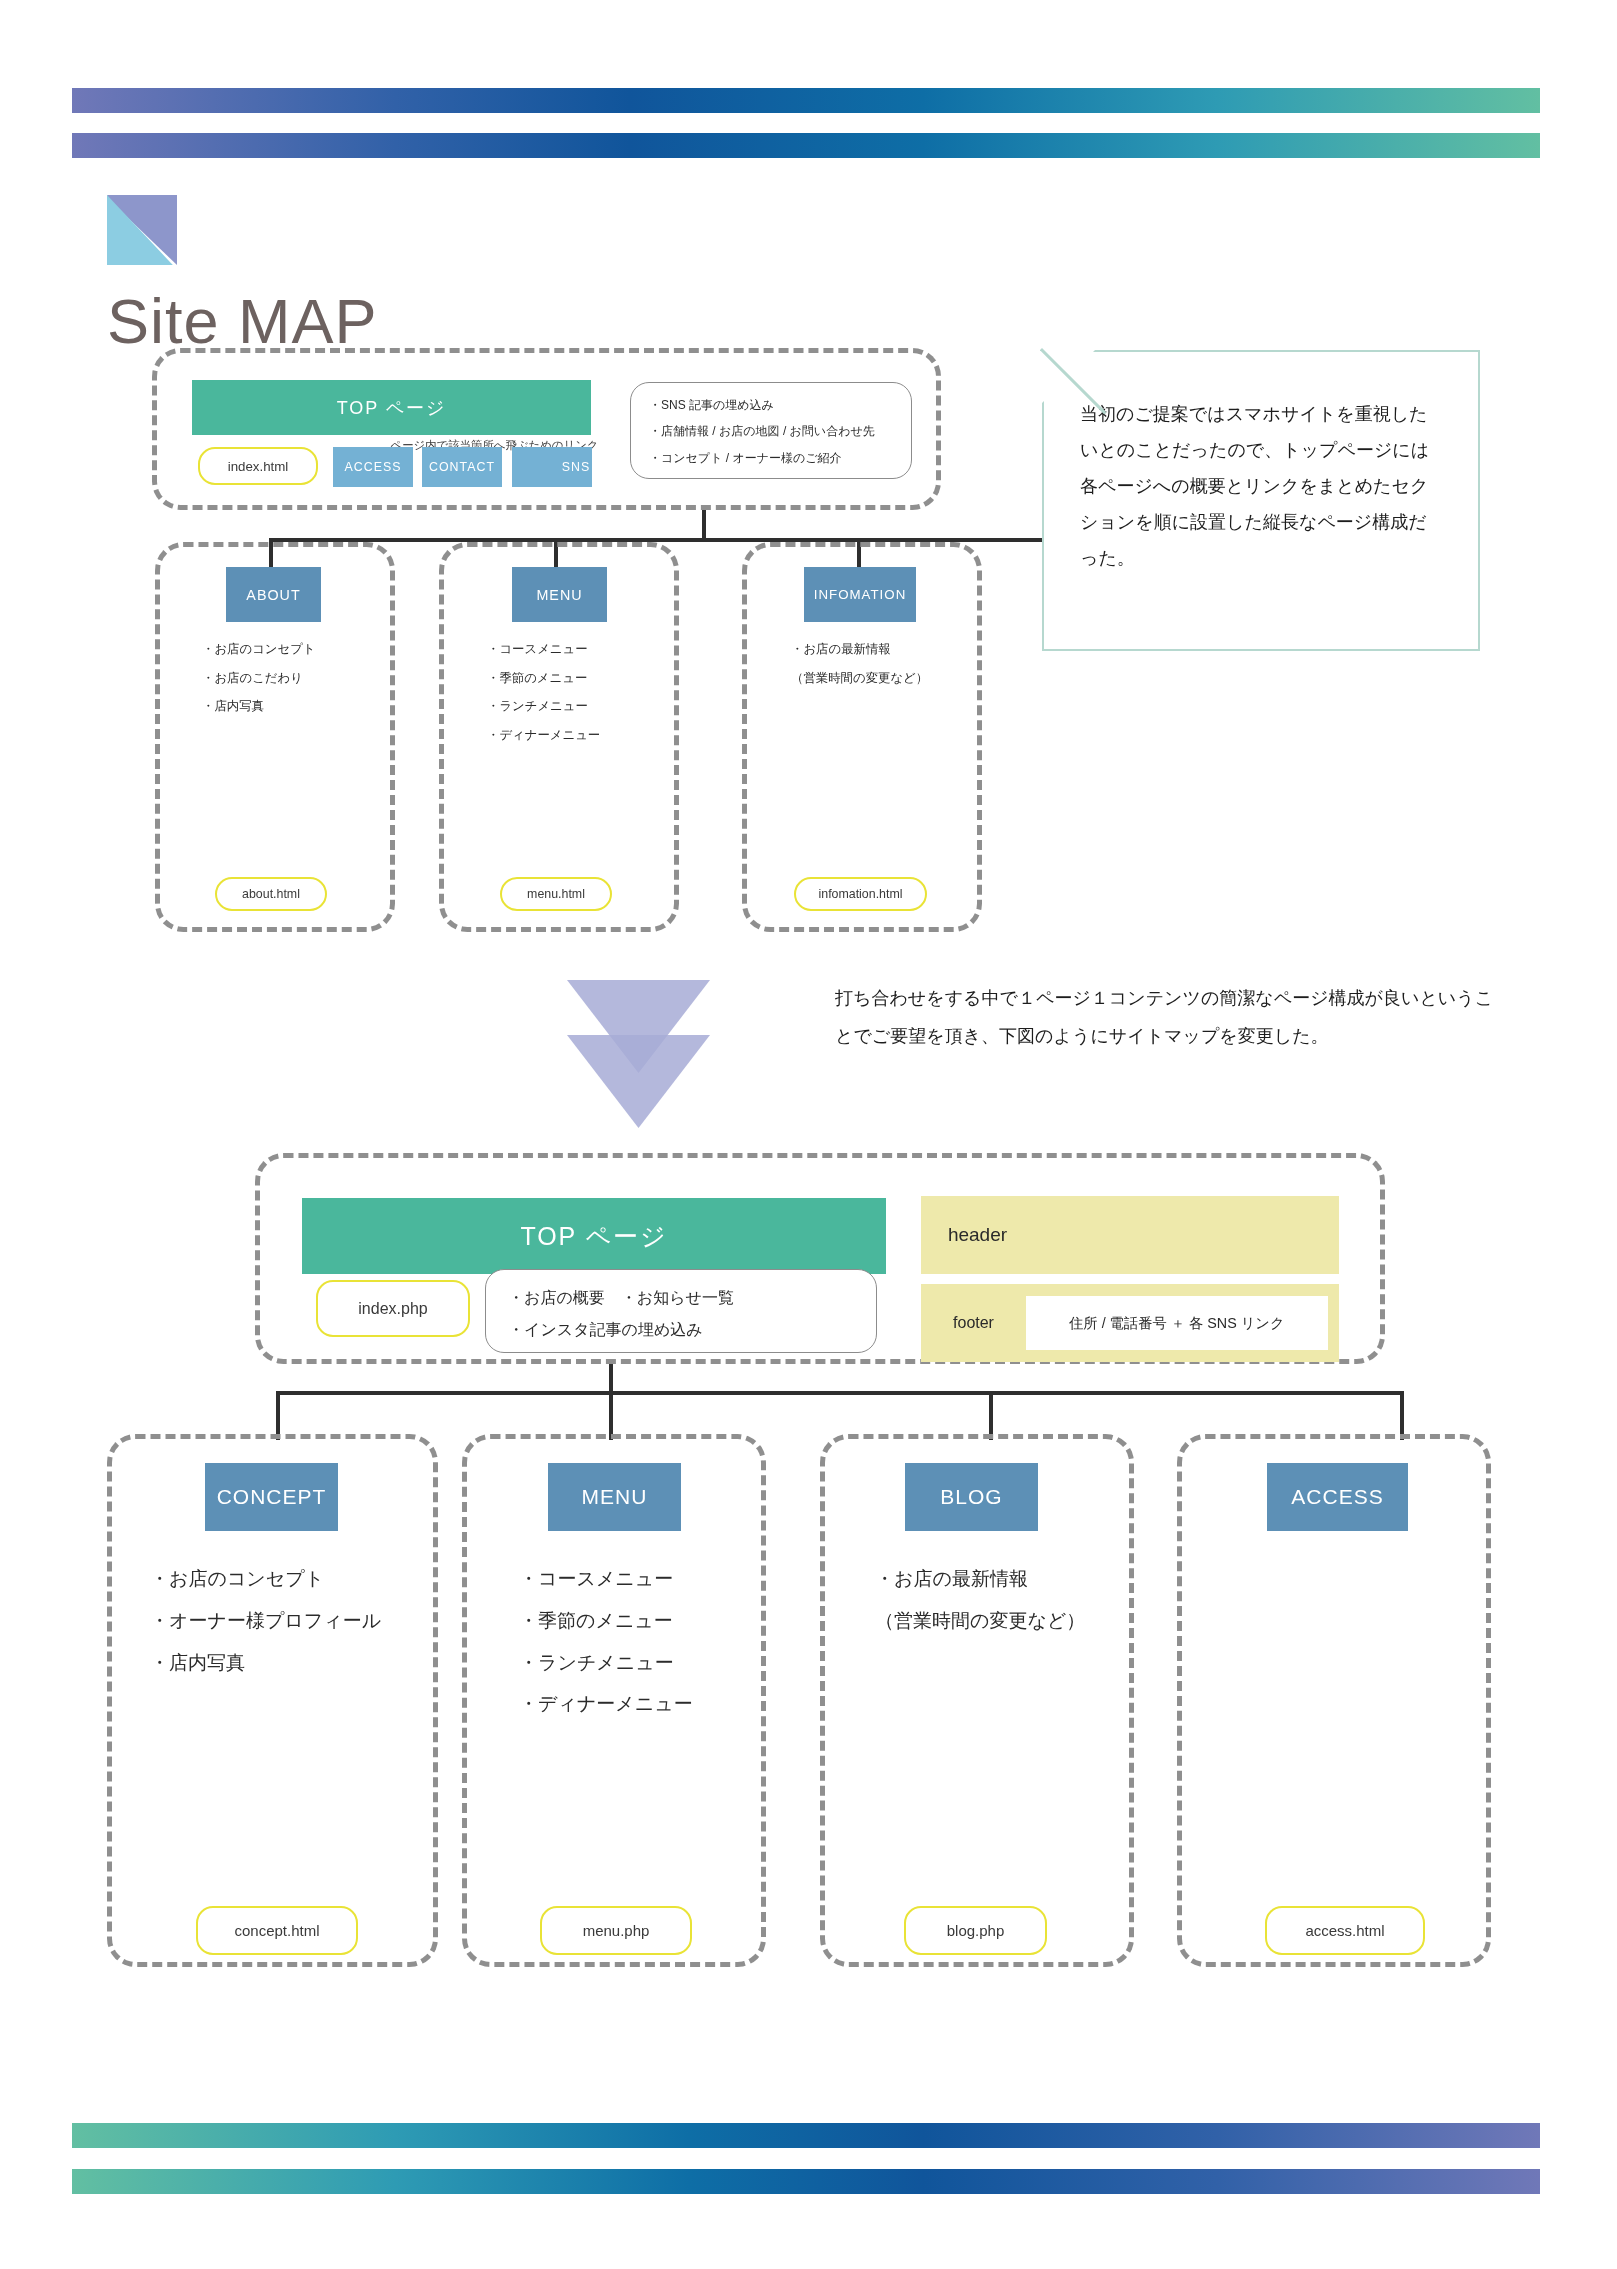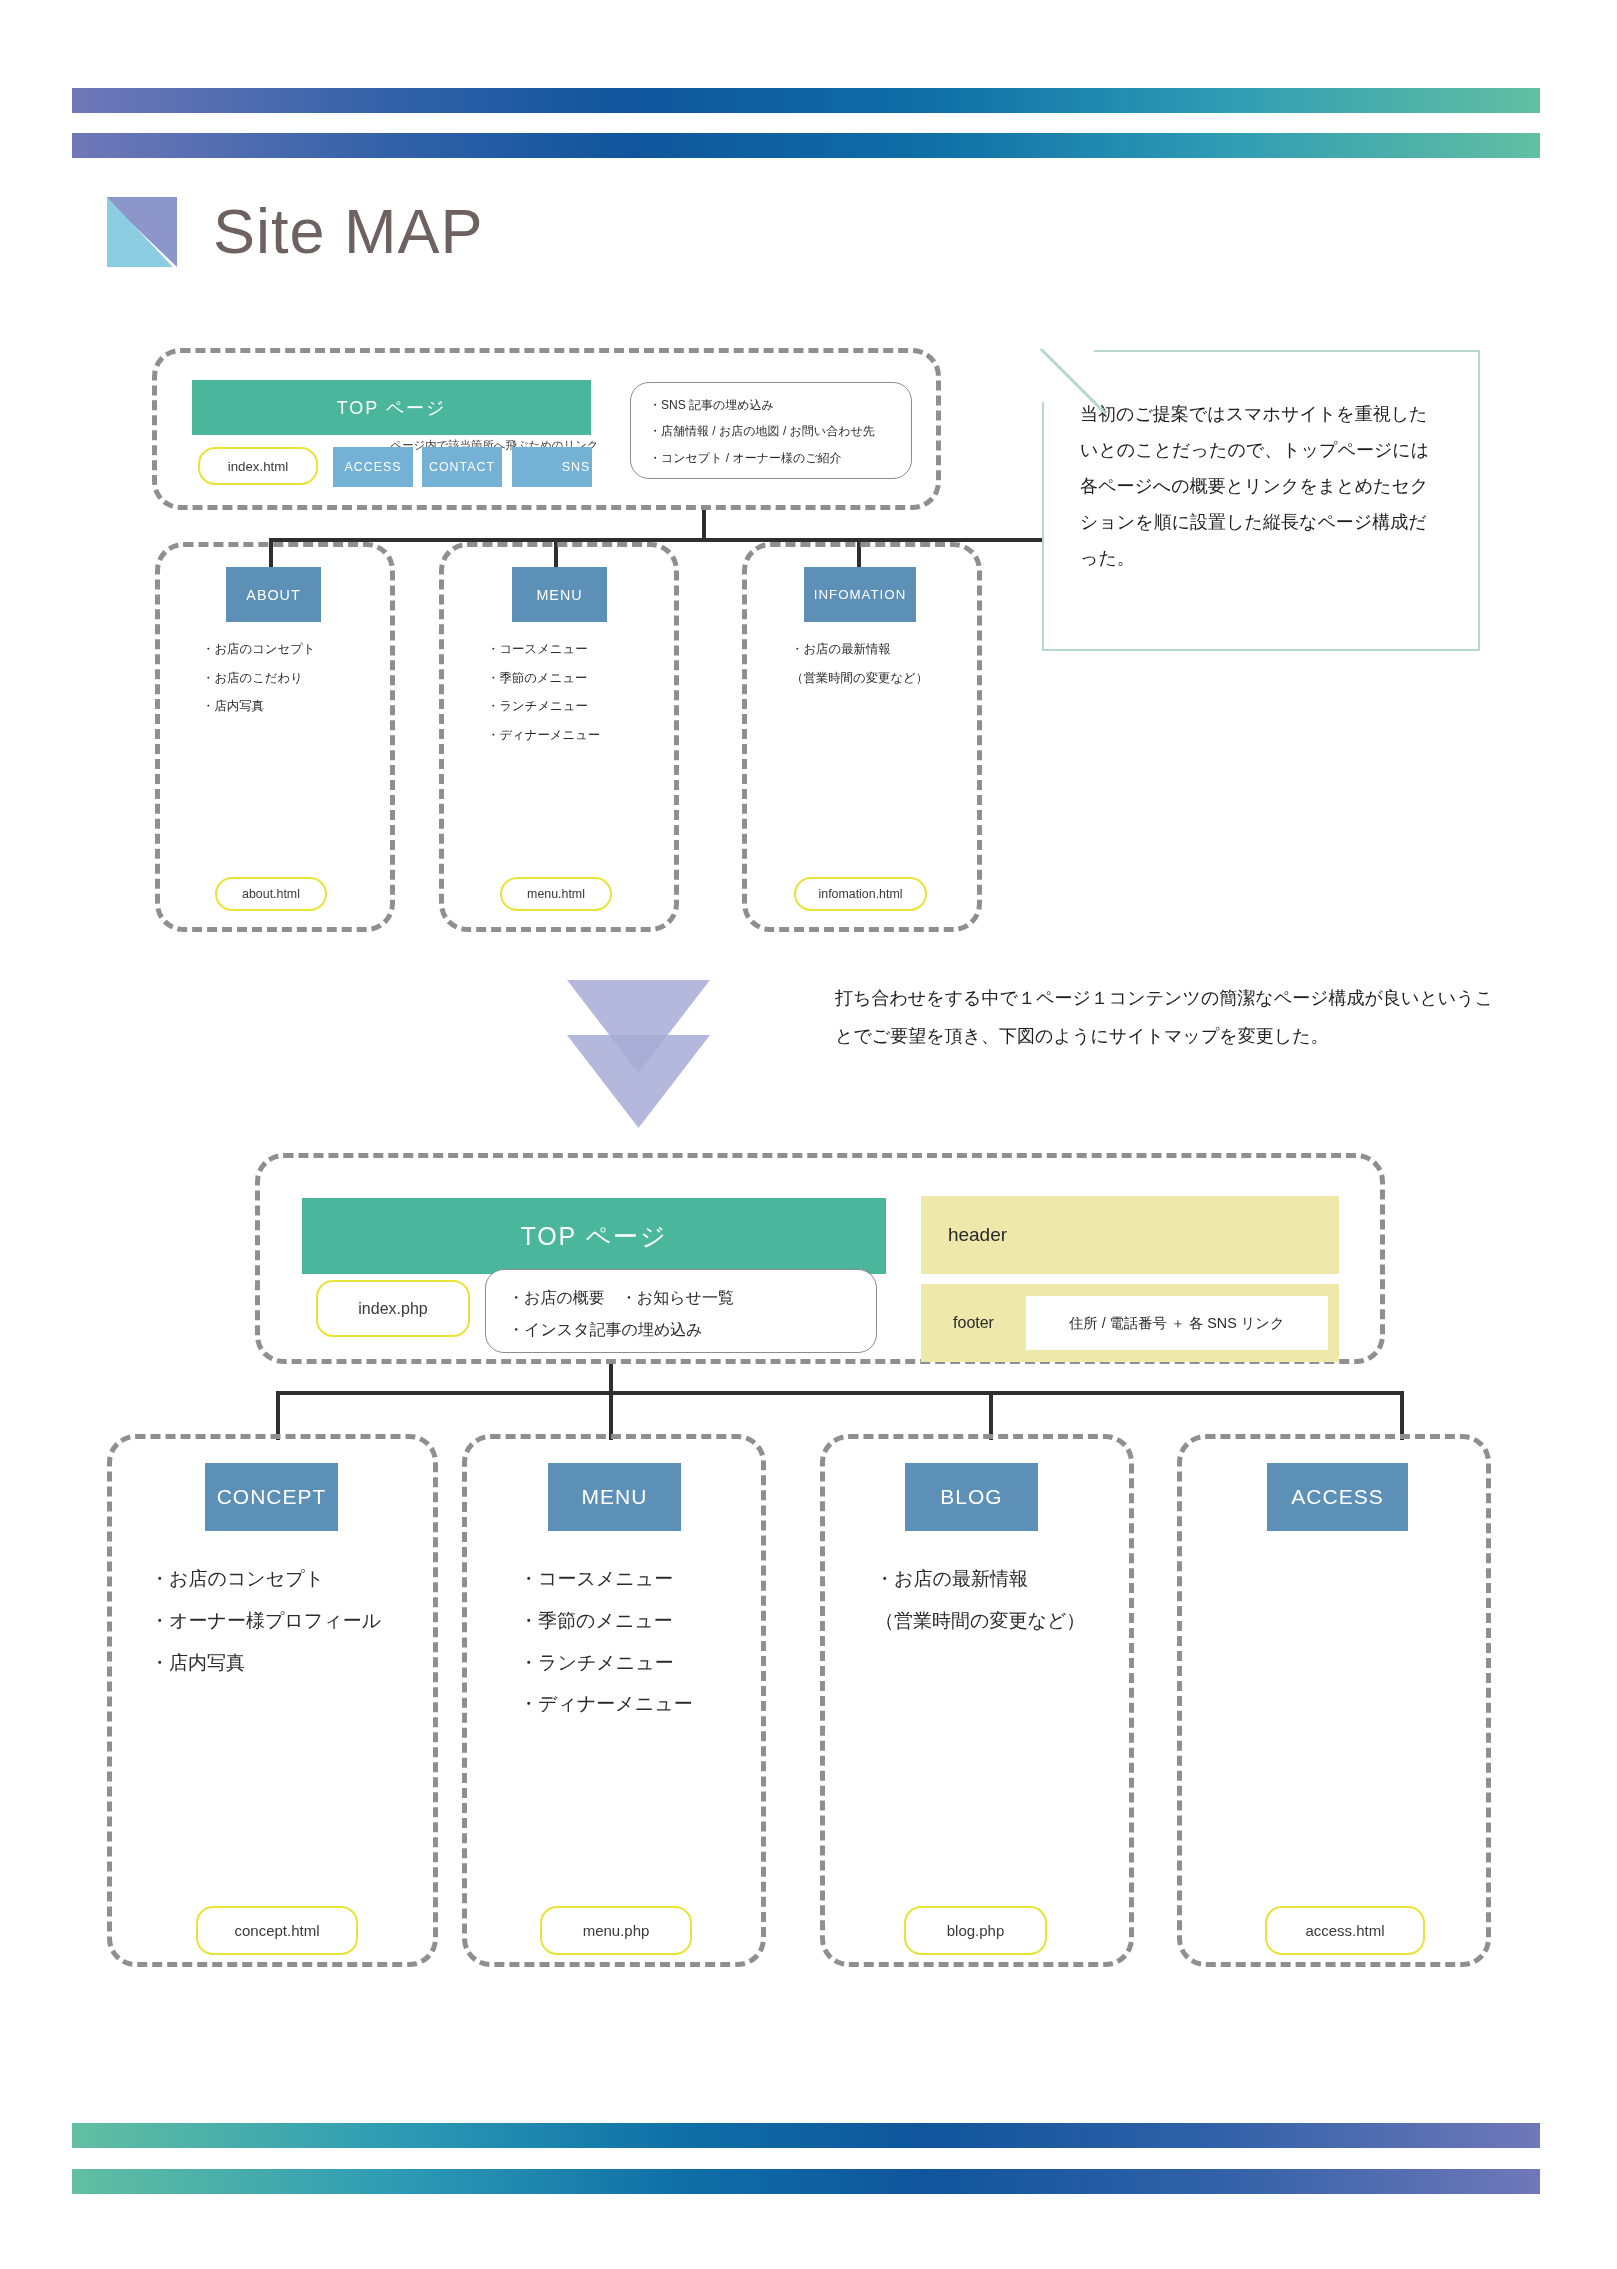--- a/index.html
+++ b/index.html
@@ -12,21 +12,21 @@
   .page { position: relative; width: 1618px; height: 2269px; }
 
   
   .bar { position: absolute; left: 72px; width: 1468px; height: 25px; }
   .bar-top1 { top: 88px;  background: linear-gradient(90deg,#7078b8 0%,#3161a8 22%,#10559b 38%,#0e6ea6 58%,#2e9bb4 78%,#62bfa2 100%); }
   .bar-top2 { top: 133px; background: linear-gradient(90deg,#7078b8 0%,#3161a8 22%,#10559b 38%,#0e6ea6 58%,#2e9bb4 78%,#62bfa2 100%); }
   .bar-bot1 { top: 2123px; background: linear-gradient(90deg,#62bfa2 0%,#2e9bb4 22%,#0e6ea6 42%,#10559b 58%,#3161a8 78%,#7078b8 100%); }
   .bar-bot2 { top: 2169px; background: linear-gradient(90deg,#62bfa2 0%,#2e9bb4 22%,#0e6ea6 42%,#10559b 58%,#3161a8 78%,#7078b8 100%); }
 
   
-  .title-wrap { position: absolute; left: 107px; top: 195px; display: flex; align-items: flex-end; gap: 36px; }
+  .title-wrap { position: absolute; left: 107px; top: 195px; display: flex; align-items: flex-start; gap: 20px; flex-direction: column; }
   .logo-mark { position: relative; width: 70px; height: 70px; }
   .logo-mark .tri-a { position:absolute; inset:0; background:#8d96cb;
      clip-path: polygon(0 0, 100% 0, 100% 100%, 100% 100%, 4% 8%); }
   .logo-mark .tri-b { position:absolute; inset:0; background:#8ccde2;
      clip-path: polygon(0 0, 0 100%, 94% 100%); }
   .title-text { font-size: 63px; color: #6d6260; letter-spacing: 1px; font-weight: 400; }
 
   
   .dashed {
     position: absolute;

